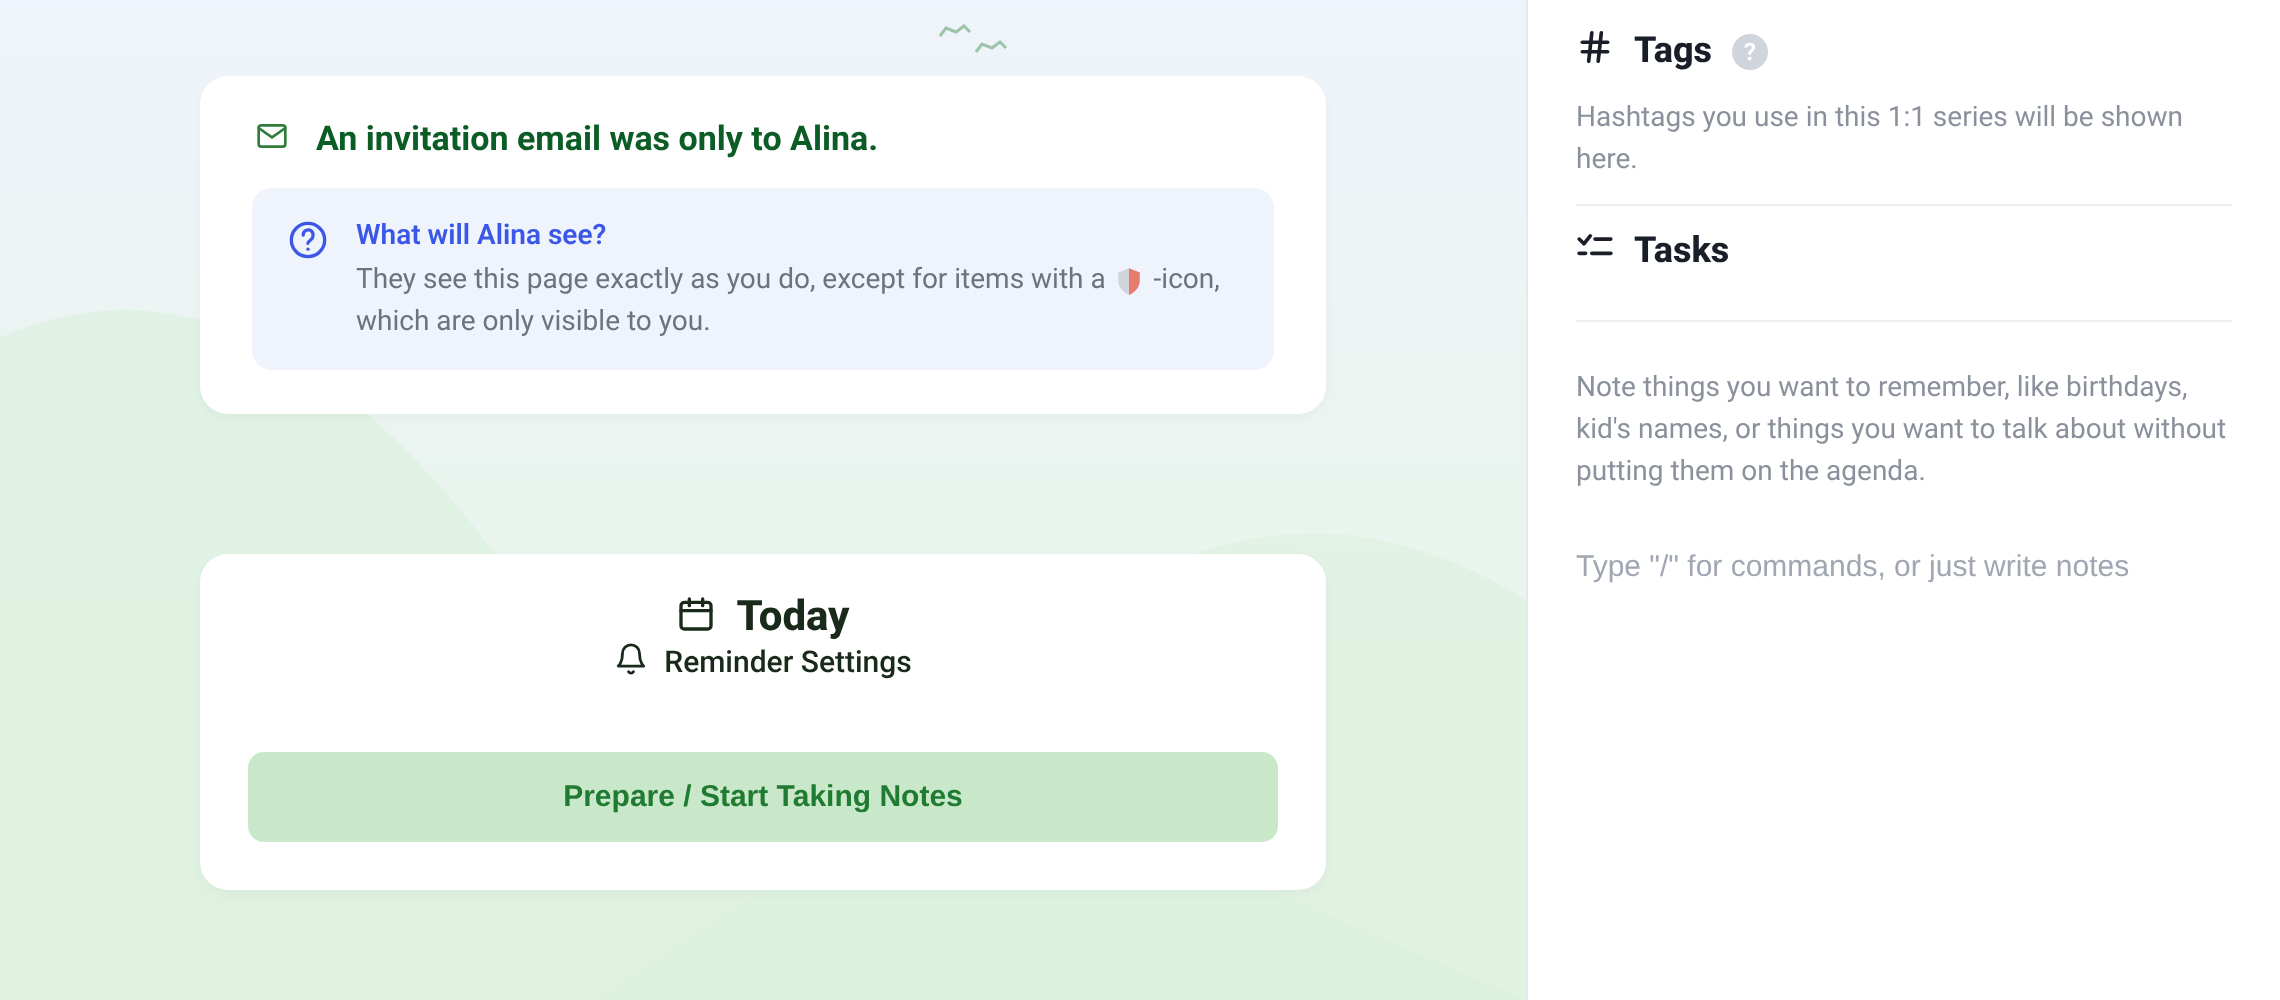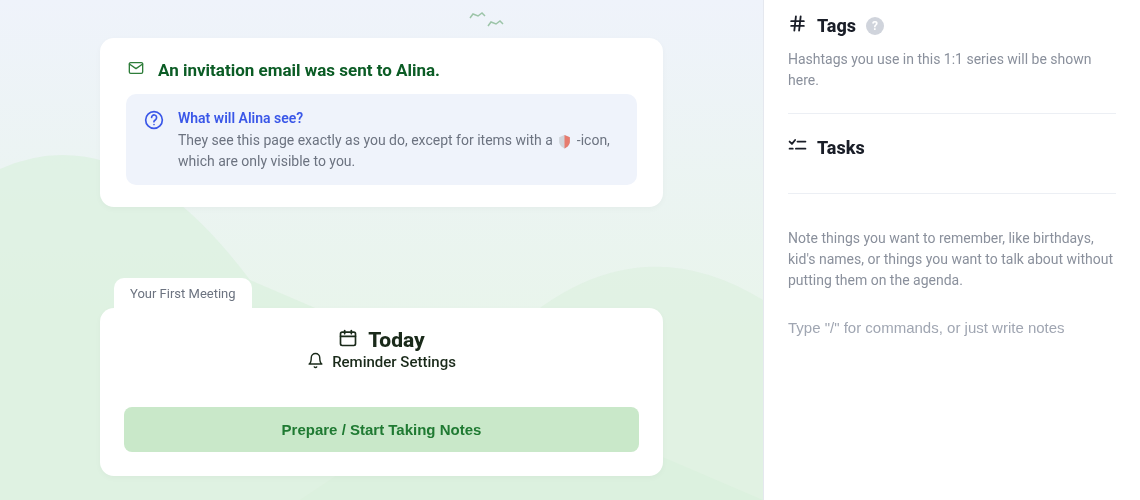--- a/index.html
+++ b/index.html
@@ -126,21 +126,21 @@
       cursor: pointer;
     }
     .sidebar {
       width: 377px;
       background: #fff;
       border-left: 1px solid #e5e8ef;
       padding: 0 24px;
       overflow-y: auto;
     }
     .side-section {
-      padding: 22px 0;
+      padding: 11px 0;
       border-bottom: 1px solid #eceff4;
     }
     .side-section:last-child { border-bottom: none; }
     .side-header {
       display: flex;
       align-items: center;
       gap: 10px;
       margin-bottom: 12px;
     }
     .side-header-title {
@@ -198,21 +198,21 @@
   </svg>
 
   <div class="card">
     <div class="invite-header">
       <span class="env-icon">
         <svg width="20" height="16" viewBox="0 0 24 24" fill="none" stroke="currentColor" stroke-width="2" stroke-linecap="round" stroke-linejoin="round">
             <rect x="2" y="4" width="20" height="16" rx="2"></rect>
             <polyline points="2,6 12,13 22,6"></polyline>
           </svg>
       </span>
-      <span class="invite-header-text">An invitation email was sent to Alina.</span>
+      <span class="invite-header-text">An invitation email was only to Alina.</span>
     </div>
     <div class="info-box">
       <span class="q-icon">
         <svg width="20" height="20" viewBox="0 0 24 24" fill="none" stroke="currentColor" stroke-width="2" stroke-linecap="round" stroke-linejoin="round">
             <circle cx="12" cy="12" r="10"></circle>
             <path d="M9.1 9a3 3 0 1 1 5.8 1c0 2-3 2.5-3 4"></path>
             <line x1="12" y1="17.5" x2="12" y2="17.5"></line>
           </svg>
       </span>
       <div class="info-box-content">
@@ -223,21 +223,20 @@
               <path class="outer" d="M12 2 L22 6 V14 C22 20 17 25 12 27 C7 25 2 20 2 14 V6 Z"></path>
               <path class="inner" d="M12 2 L22 6 V14 C22 20 17 25 12 27 V2 Z"></path>
             </svg>
         </span>
         <span> -icon, which are only visible to you.</span>
       </div>
     </div>
   </div>
 
   <div class="meeting-card-wrap">
-    <div class="meeting-tab">Your First Meeting</div>
     <div class="meeting-card">
       <div class="meeting-top">
         <div class="meeting-title-wrap">
           <span class="cal-icon">
             <svg width="20" height="20" viewBox="0 0 24 24" fill="none" stroke="currentColor" stroke-width="2" stroke-linecap="round" stroke-linejoin="round">
                 <rect x="3" y="5" width="18" height="16" rx="2"></rect>
                 <line x1="8" y1="3" x2="8" y2="7"></line>
                 <line x1="16" y1="3" x2="16" y2="7"></line>
                 <line x1="3" y1="10" x2="21" y2="10"></line>
               </svg>

